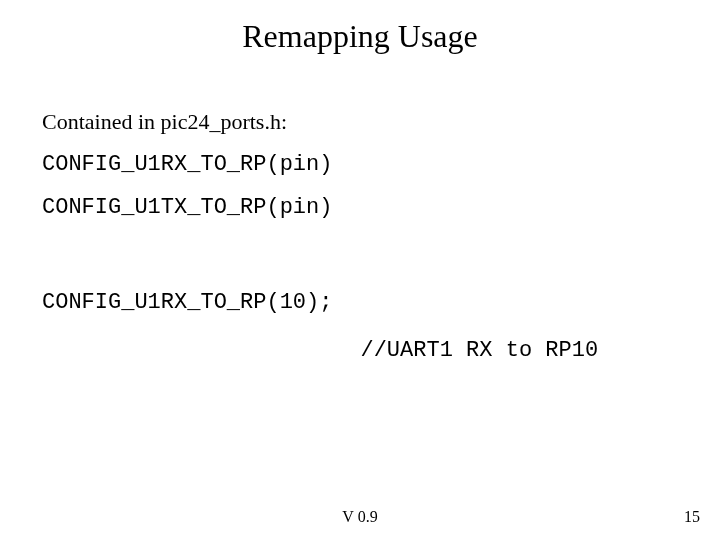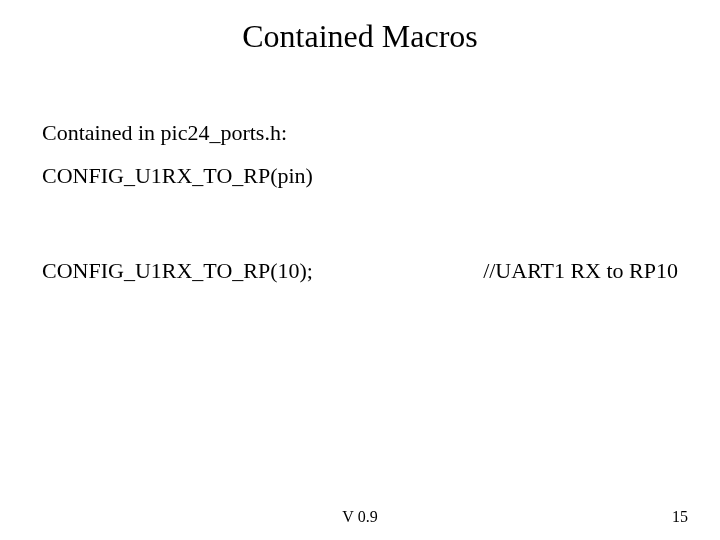--- a/index.html
+++ b/index.html
@@ -21,75 +21,75 @@
     position: absolute;
     top: 18px;
     left: 0;
     width: 100%;
     text-align: center;
     font-size: 32px;
     font-weight: normal;
   }
   .body {
     position: absolute;
-    top: 116px;
+    top: 105px;
     left: 42px;
     right: 42px;
     font-size: 22px;
     line-height: 1.5;
   }
   .mono {
-    font-family: Liberation Serif, serif;
+    font-family: Liberation Mono, monospace;
     font-size: 22px;
   }
   .row {
     margin-bottom: 10px;
   }
   .gap {
     height: 18px;
   }
   .biggap {
     height: 34px;
   }
   .example-line {
     display: flex;
     gap: 28px;
     margin-bottom: 14px;
-    justify-content: space-between;
   }
   .example-line .code { flex: 0 0 auto; }
-  .example-line .comment { flex: 0 0 auto; }
+  .example-line .comment { flex: 0 0 auto; margin-top: 48px; }
   .footer-center {
     position: absolute;
     bottom: 14px;
     left: 0;
     width: 100%;
     text-align: center;
     font-size: 16px;
     margin-top: 47px;
   }
   .footer-right {
     position: absolute;
     bottom: 14px;
-    right: 32px;
+    right: 20px;
     font-size: 16px;
   }
 </style>
 </head>
 <body>
 
 <div class="slide">
 
-  <div class="title">Contained Macros</div>
+  <div class="title">Remapping Usage</div>
 
   <div class="body">
 
     <div class="row">Contained in pic24_ports.h:</div>
 
     <div class="row mono">CONFIG_U1RX_TO_RP(pin)</div>
+    <div class="row mono">CONFIG_U1TX_TO_RP(pin)</div>
 
 
     <div class="gap"></div>
     <div class="biggap"></div>
 
     <div class="example-line mono">
       <span class="code">CONFIG_U1RX_TO_RP(10);</span>
       <span class="comment">//UART1 RX to RP10</span>
     </div>
     <div class="example-line mono">

